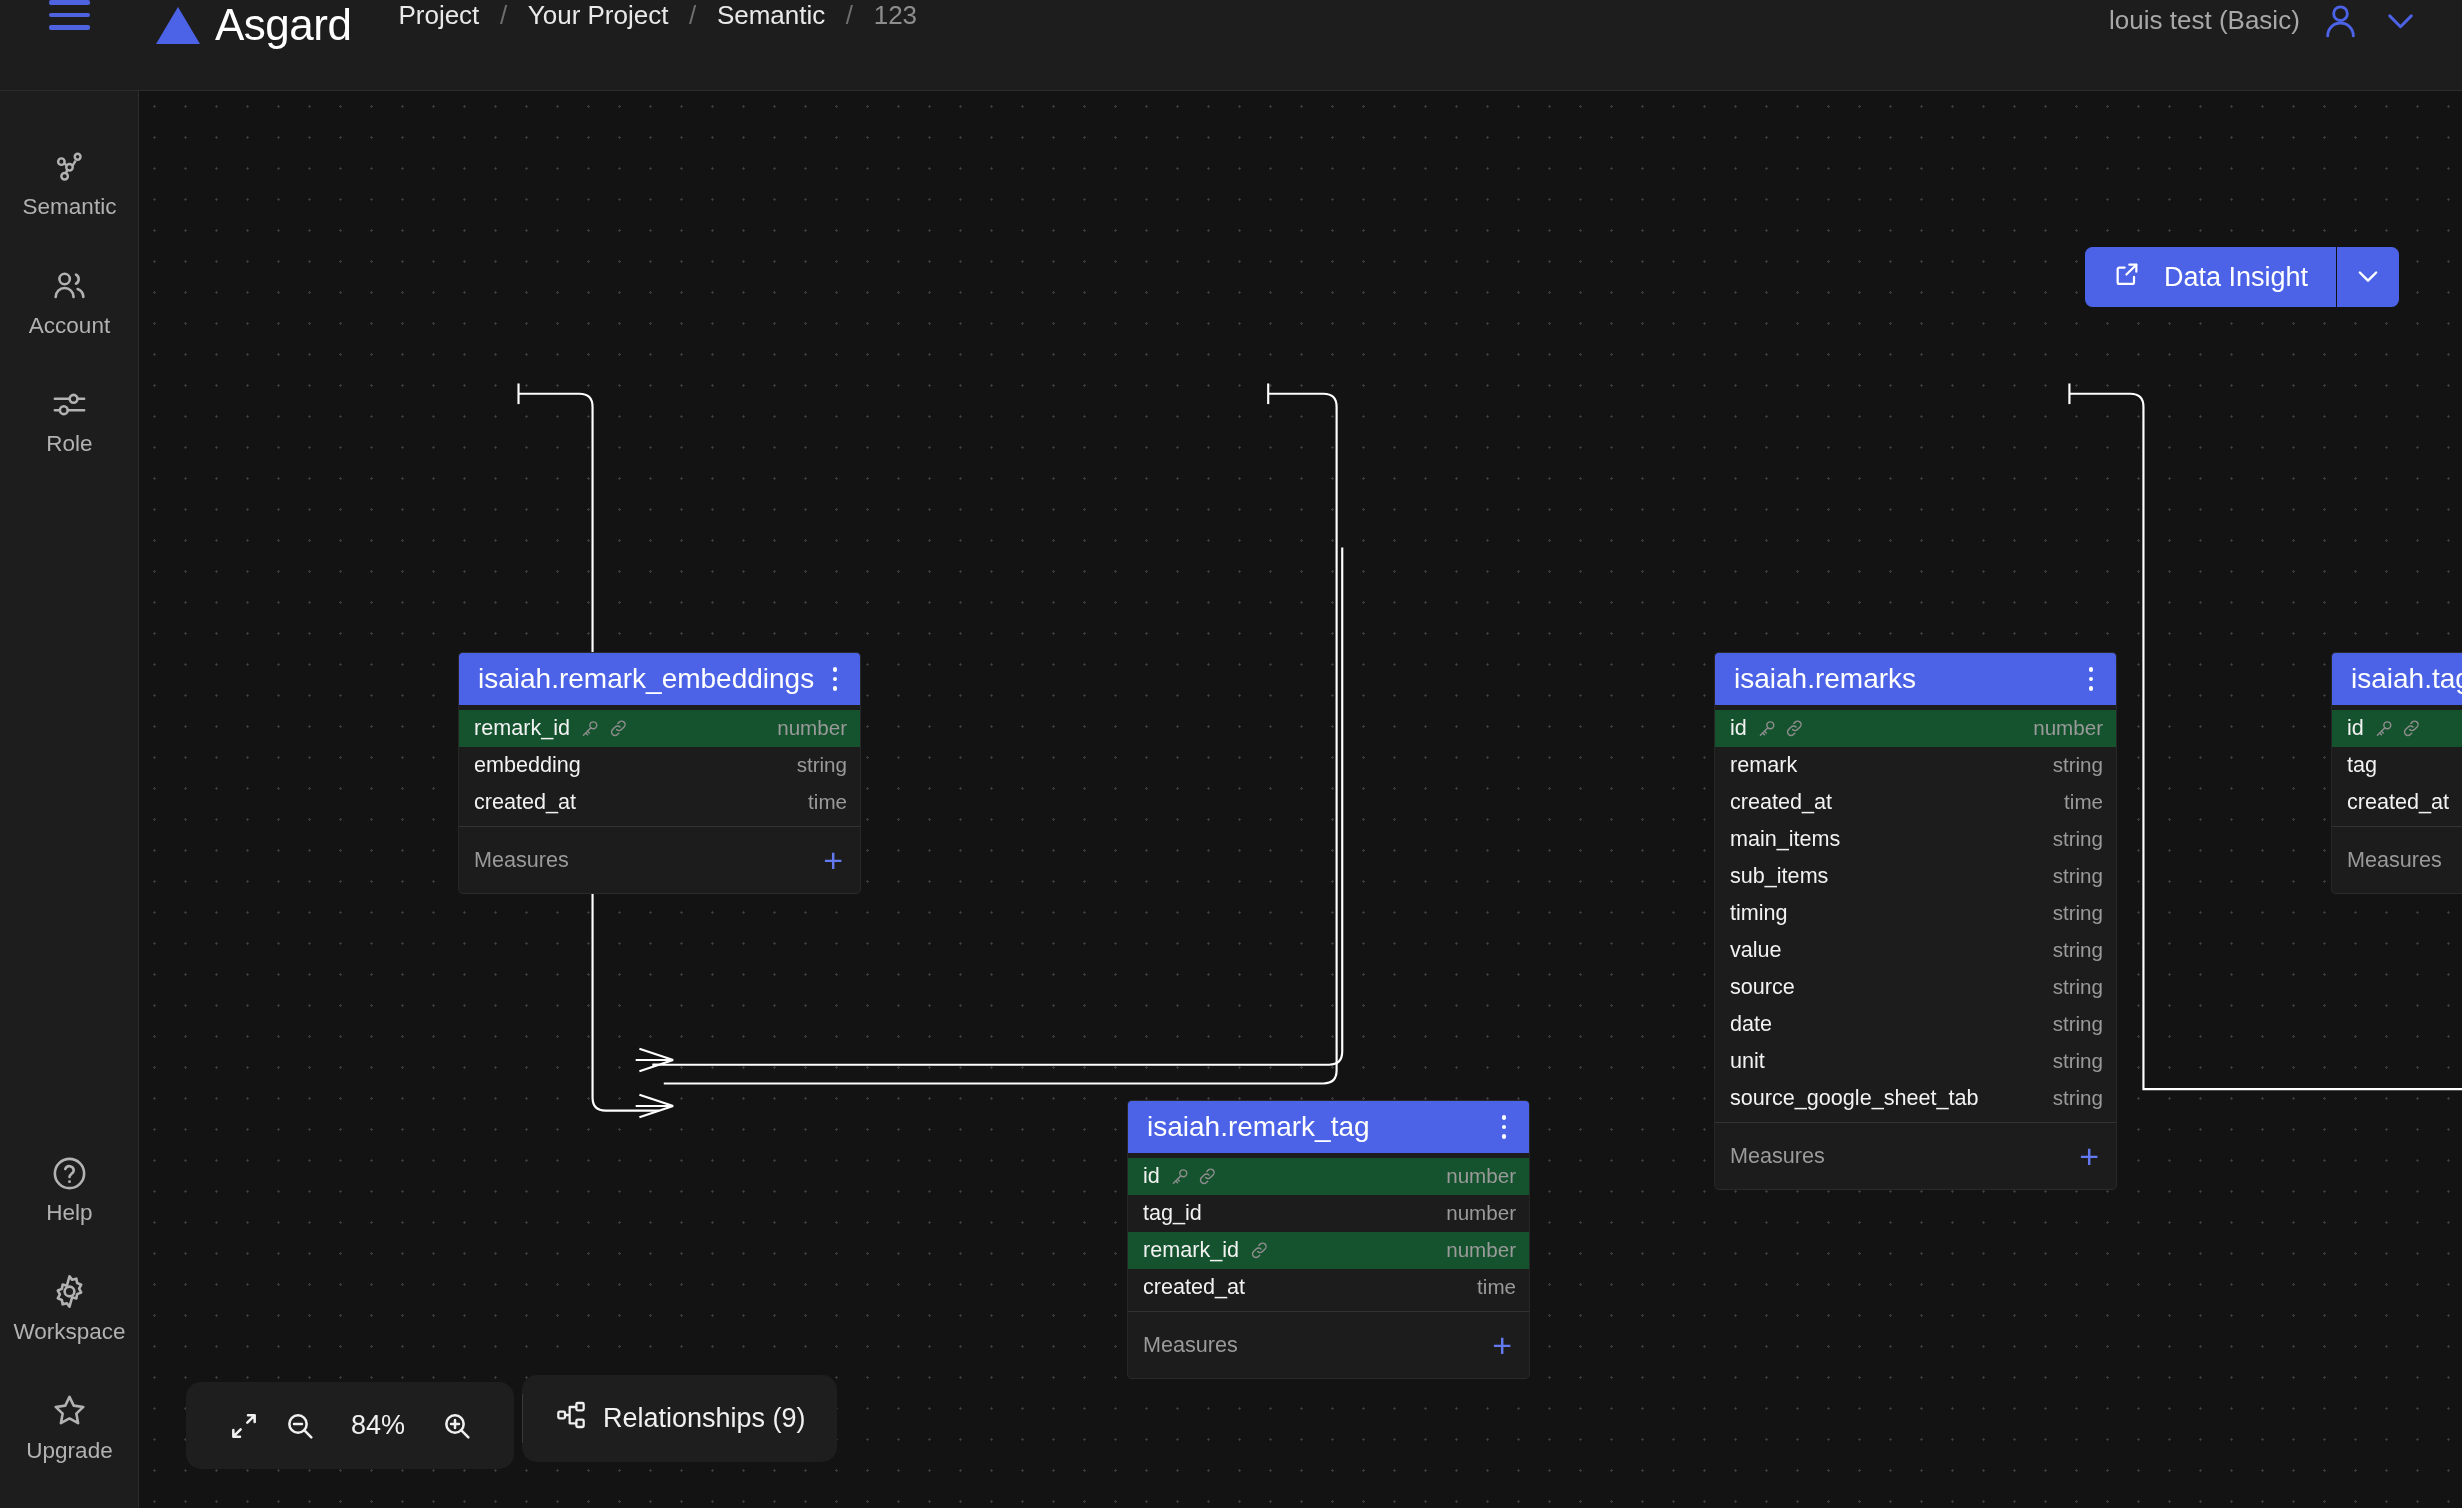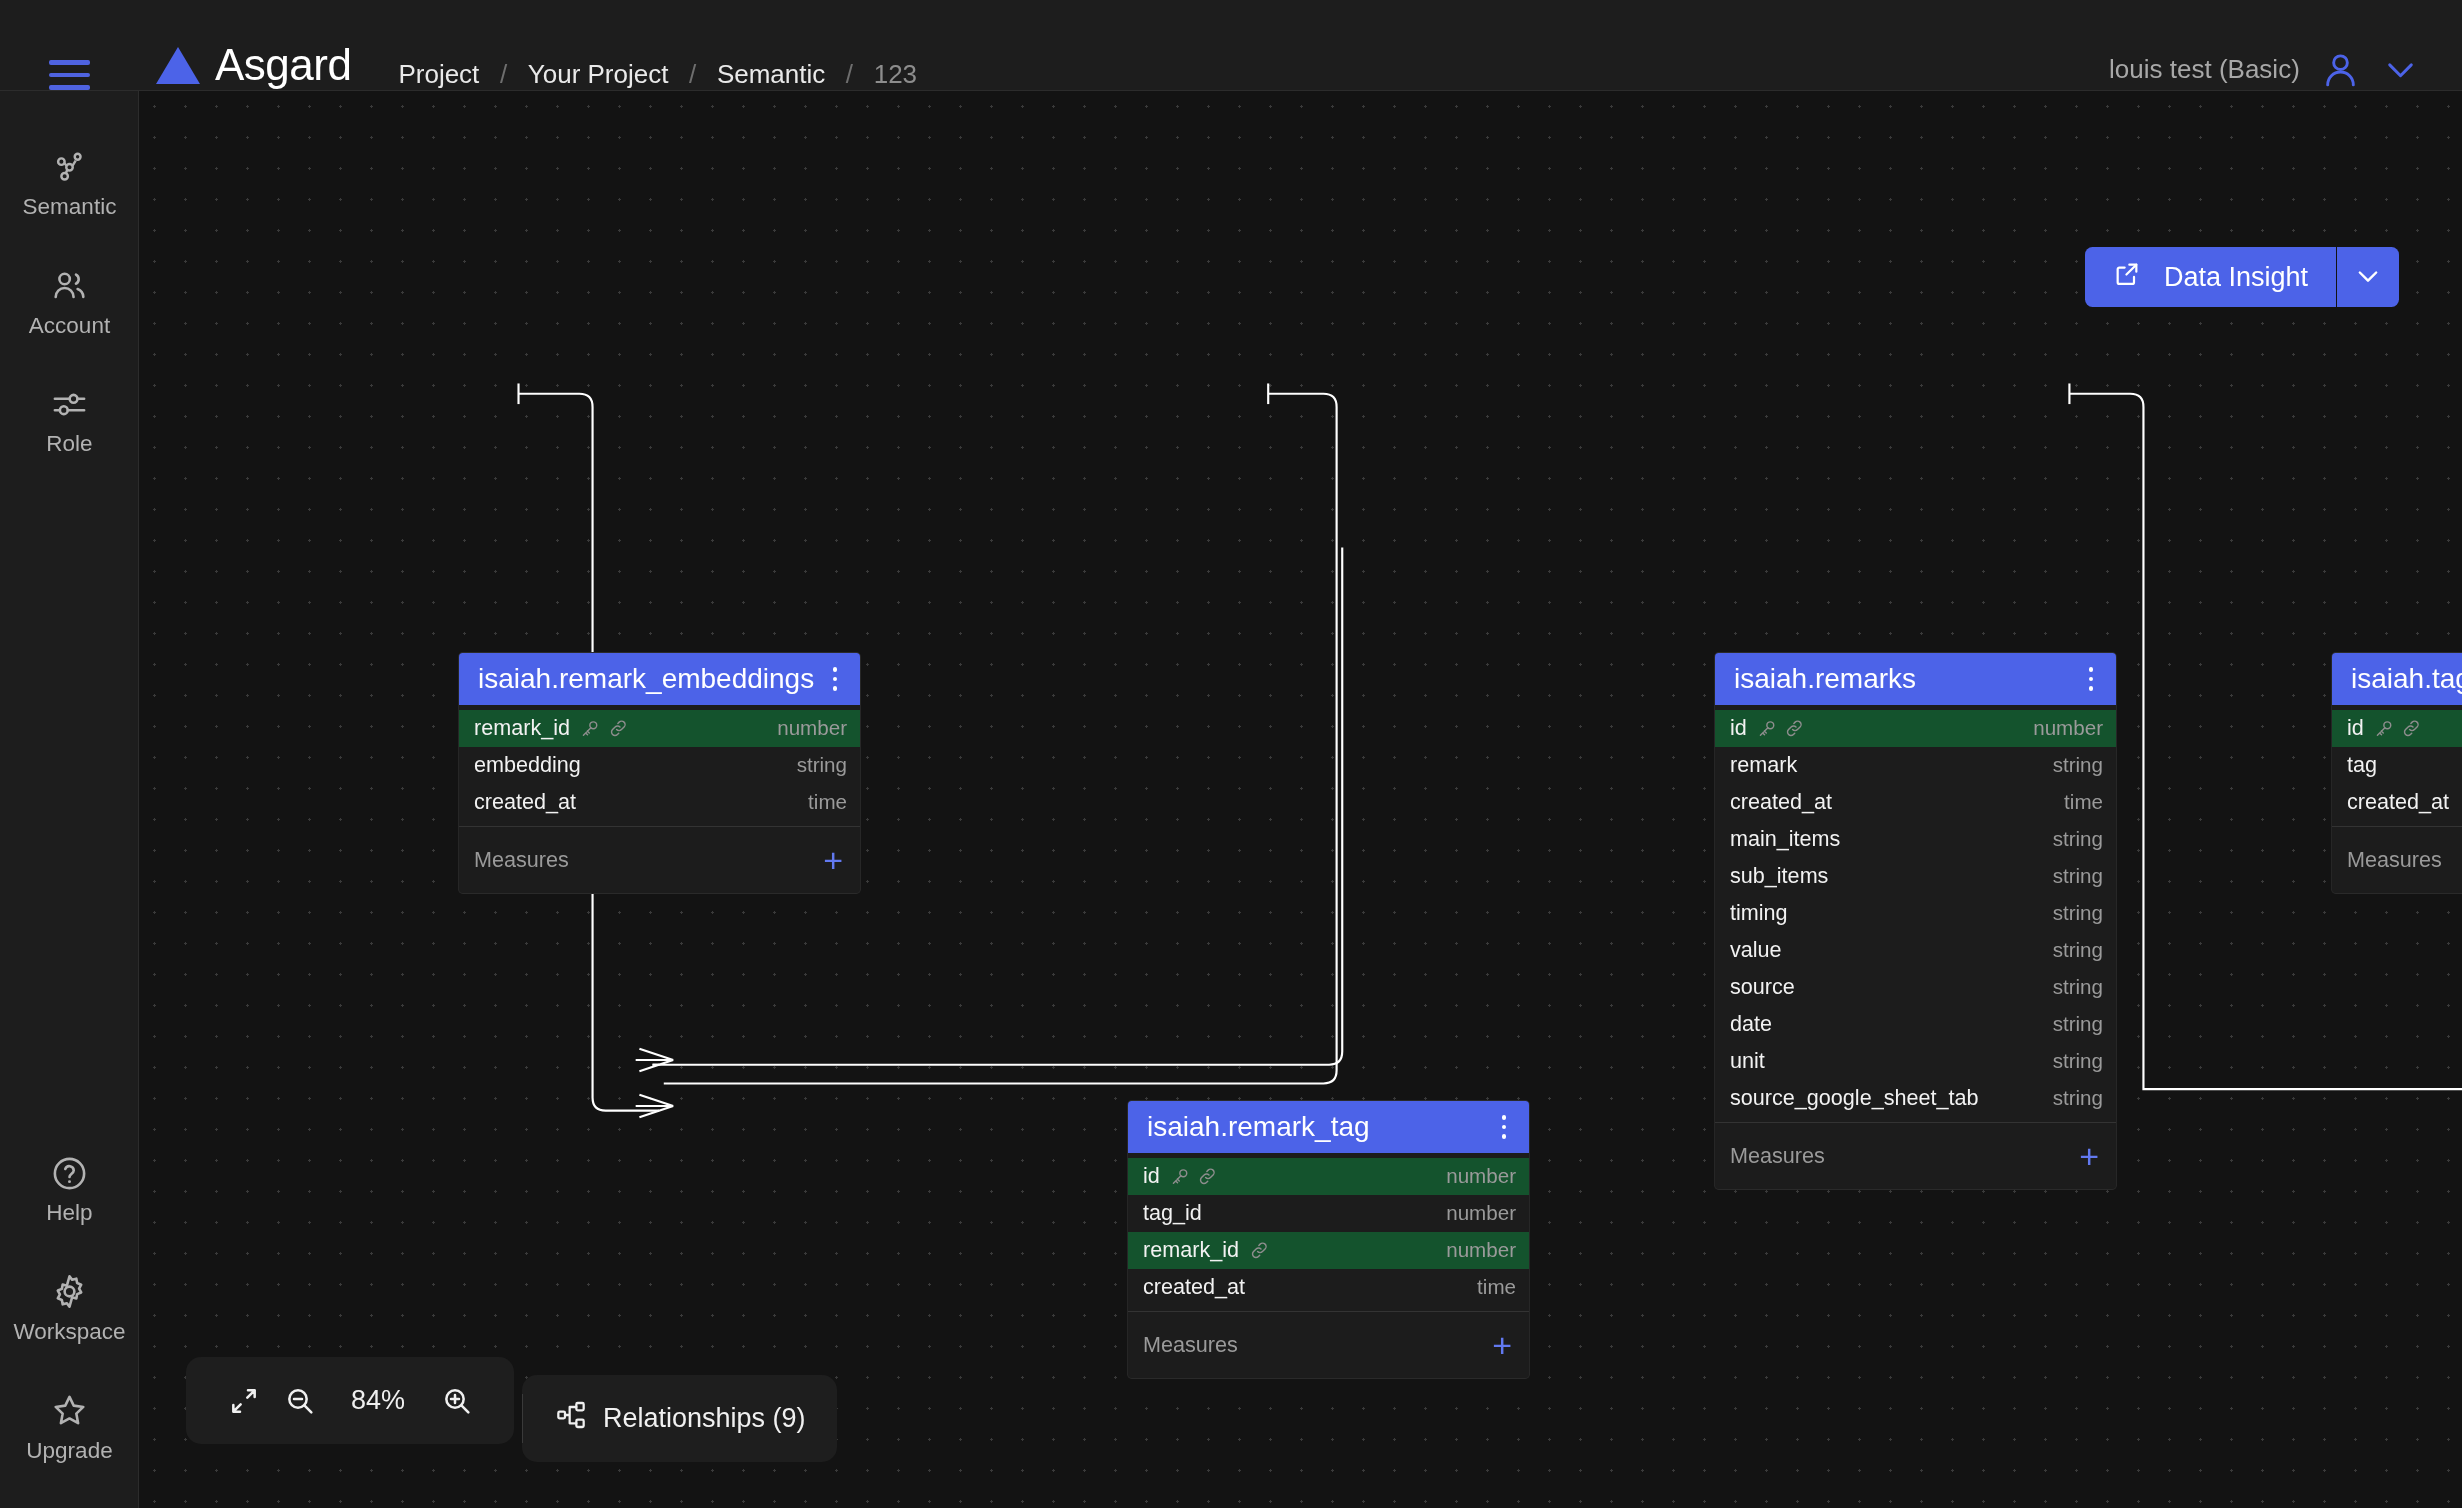--- a/index.html
+++ b/index.html
@@ -9,21 +9,21 @@
     font-family: "Liberation Sans", sans-serif;
     overflow: hidden;
   }
 
   
   #topbar {
     position: absolute; top: 0; left: 0;
     width: 2462px; height: 91px;
     background: #1d1d1d;
     border-bottom: 0.9px solid #2c2c2c;
-    display: flex; align-items: flex-end;
+    display: flex; align-items: flex-start;
     z-index: 40;
   }
   #hamburger {
     margin-left: 49px; width: 41px; height: 30px;
     display: flex; flex-direction: column; justify-content: space-between;
     cursor: pointer;
   }
   #hamburger span { display: block; height: 4.7px; width: 41px; background: #4f63e0; border-radius: 1.9px; }
 
   #brand { margin-left: 66px; display: flex; align-items: center; gap: 15px; }
@@ -144,21 +144,21 @@
     margin-top: 5.6px;
     height: 67px;
     display: flex; align-items: center; justify-content: space-between;
     padding: 0 17px 0 15px;
   }
   .tnode-foot-label { color: #9a9a9a; font-size: 21.6px; }
   .tnode-foot-plus { color: #6279f0; font-size: 34px; line-height: 28px; cursor: pointer; font-weight: 300; }
 
   
   #zoom-bar {
-    position: absolute; left: 47px; bottom: 65px;
+    position: absolute; left: 47px; bottom: 40px;
     height: 87px; width: 328px;
     background: #1e1e1e; border-radius: 15px;
     display: flex; align-items: center; justify-content: center; gap: 24px;
     z-index: 30;
   }
   #zoom-bar .zbtn { cursor: pointer; display: flex; align-items: center; justify-content: center; }
   #zoom-level { color: #f0f0f0; font-size: 27px; min-width: 77px; text-align: center; cursor: pointer; }
 
   #count-bar {
     position: absolute; left: 383px; bottom: 47px;

